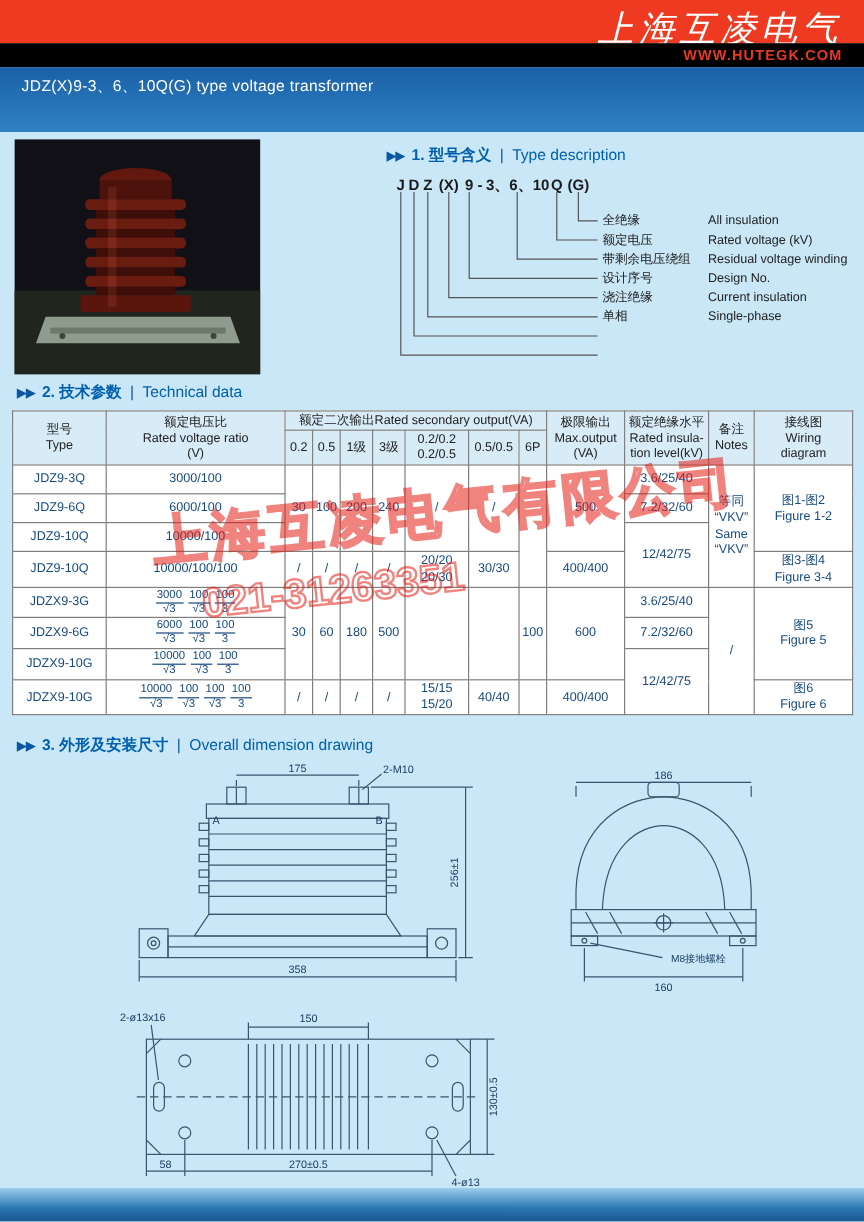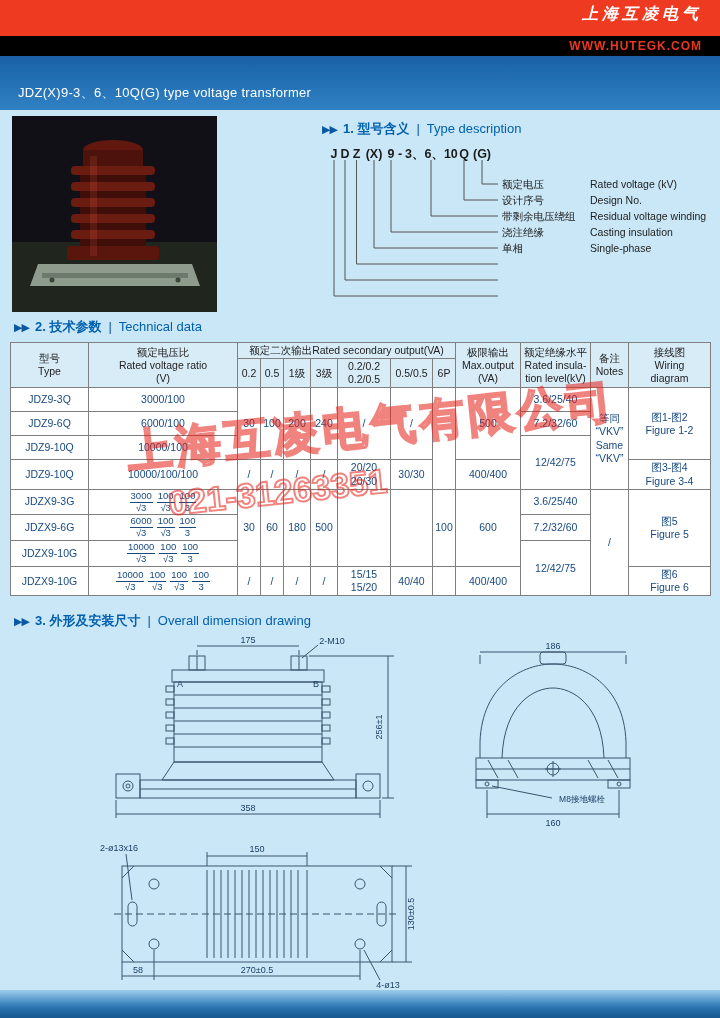--- a/index.html
+++ b/index.html
@@ -2,29 +2,29 @@
 <html><head>
 <meta charset="utf-8">
 <style>
   *{margin:0;padding:0;box-sizing:border-box}
   body{width:720px;height:1018px;position:relative;overflow:hidden;
        font-family:"Liberation Sans","DejaVu Sans",sans-serif;background:#c9e7f6}
   .abs{position:absolute}
 
   
   .header-red{left:0;top:0;width:720px;height:36px;background:#ee3a21}
-  .logo{position:absolute;right:18px;top:4px;color:#fff;font-size:16px;font-weight:bold;
+  .logo{position:absolute;right:18px;top:4px;color:#fff;font-size:30px;font-weight:normal;
         font-style:italic;letter-spacing:4px;white-space:nowrap}
   .header-white{left:0;top:36px;width:720px;height:20px;background:#000000}
   .website{position:absolute;right:18px;top:3px;color:#e8391f;font-size:12px;font-weight:bold;letter-spacing:1px}
 
   .title-bar{left:0;top:56px;width:720px;height:54px;color:#fff;padding:7px 0 0 18px;
              background:linear-gradient(180deg,#1a61a7 0%,#2f81c3 100%)}
   .title-line1{font-size:17px;font-weight:bold;letter-spacing:.5px}
-  .title-line2{font-size:13px;margin-top:21px;letter-spacing:.3px}
+  .title-line2{font-size:13px;margin-top:0;letter-spacing:.3px}
 
   
   .sec-head{color:#0060ae;font-size:13px;white-space:nowrap}
   .sec-head .mk{font-size:11px;letter-spacing:-1px;margin-right:6px;color:#0a58a2}
   .sec-head .cn{font-weight:bold}
   .sec-head .sep{margin:0 7px;color:#0a58a2}
 
   
   .type-code{left:330px;top:146px;font-size:12.5px;font-weight:bold;color:#1b1b1b;white-space:nowrap}
   .code-seg{display:inline-block;text-align:center;margin-right:2px}
@@ -114,34 +114,38 @@
     <path d="M61,0 V72 H168"></path>
     <path d="M44,0 V88 H168"></path>
     <path d="M26.5,0 V104 H168"></path>
     <path d="M15,0 V120 H168"></path>
     <path d="M4,0 V136 H168"></path>
   </g>
 </svg>
 
 <div class="abs type-labels">
     <div class="tl-row">
+      <span class="tl-cn">全绝缘</span>
+      <span class="tl-en">All insulation</span>
+    </div>
+    <div class="tl-row">
       <span class="tl-cn">额定电压</span>
       <span class="tl-en">Rated voltage (kV)</span>
     </div>
     <div class="tl-row">
+      <span class="tl-cn">带剩余电压绕组</span>
+      <span class="tl-en">Residual voltage winding</span>
+    </div>
+    <div class="tl-row">
       <span class="tl-cn">设计序号</span>
       <span class="tl-en">Design No.</span>
     </div>
     <div class="tl-row">
-      <span class="tl-cn">带剩余电压绕组</span>
-      <span class="tl-en">Residual voltage winding</span>
-    </div>
-    <div class="tl-row">
       <span class="tl-cn">浇注绝缘</span>
-      <span class="tl-en">Casting insulation</span>
+      <span class="tl-en">Current insulation</span>
     </div>
     <div class="tl-row">
       <span class="tl-cn">单相</span>
       <span class="tl-en">Single-phase</span>
     </div>
   </div>
 
 <div class="abs sec-head" style="left:14px;top:318px">
   <span class="mk">▶▶</span><span class="cn">2. 技术参数</span><span class="sep">|</span><span class="en">Technical data</span>
 </div>

